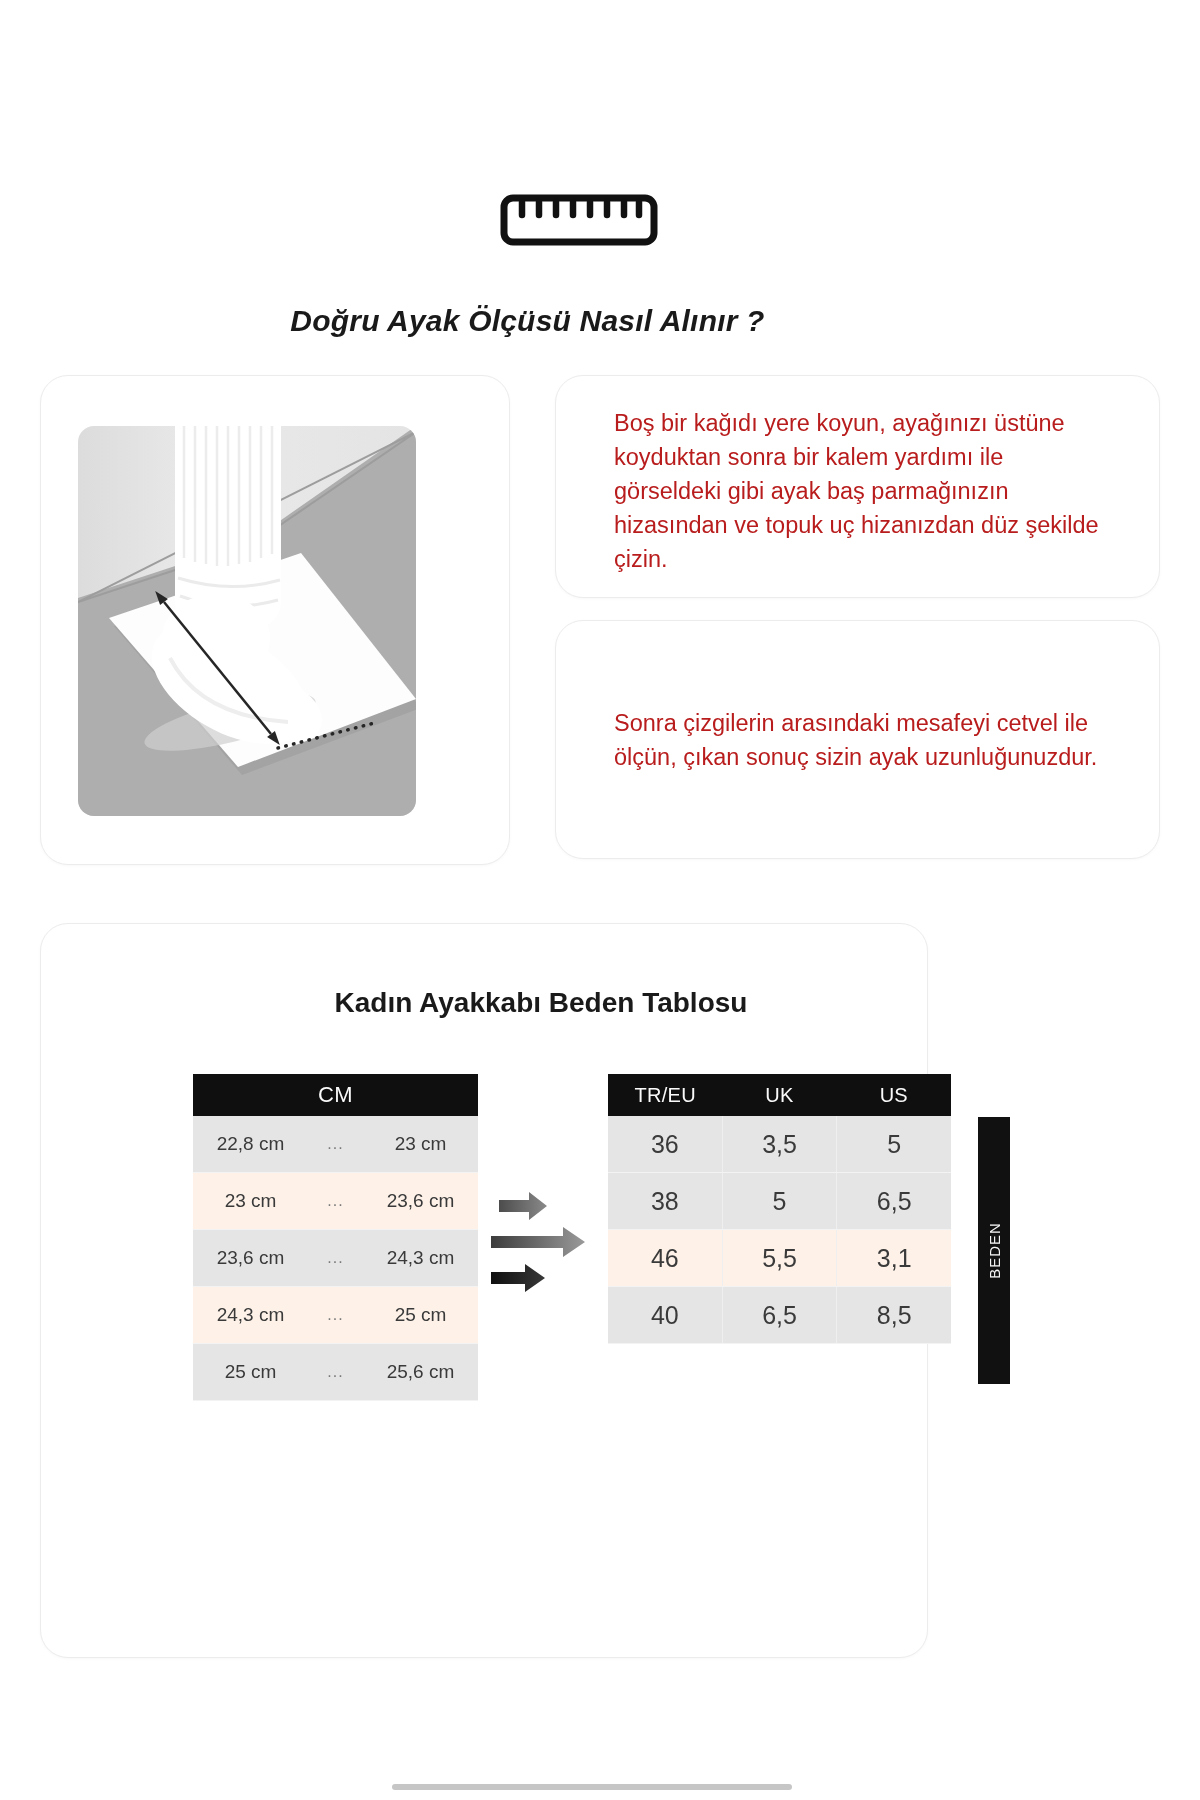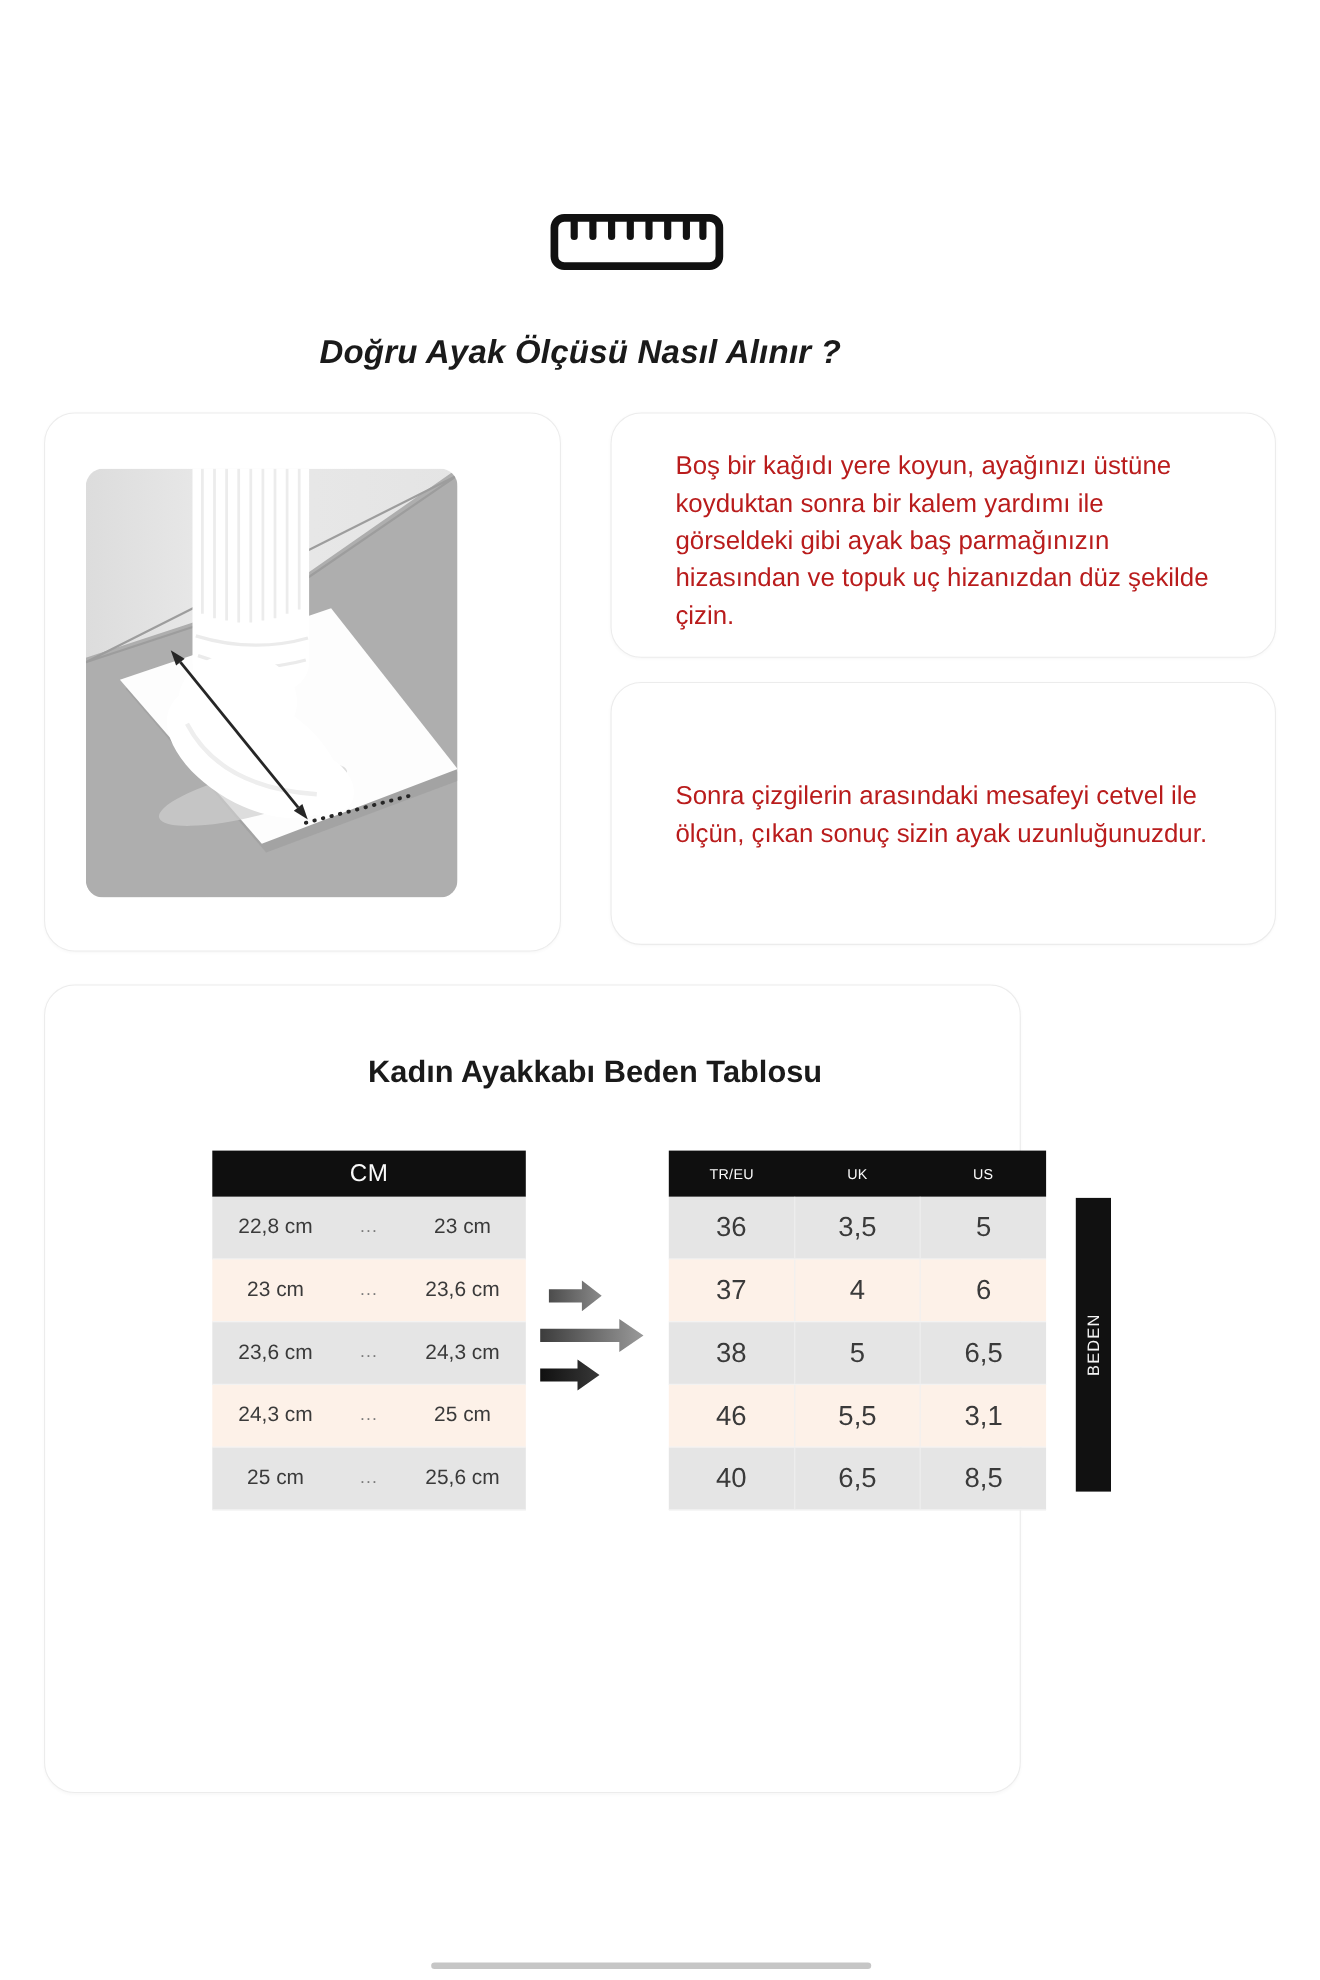--- a/index.html
+++ b/index.html
@@ -14,29 +14,29 @@
   
   .card{position:absolute;background:#fff;border:1.5px solid #ececec;border-radius:28px;
     box-shadow:0 1px 3px rgba(0,0,0,.03);box-sizing:border-box;}
   .photo-card{left:40px;top:375px;width:470px;height:490px;}
   .photo{position:absolute;left:37px;top:50px;width:338px;height:390px;border-radius:16px;overflow:hidden;}
   .step1-card{left:555px;top:375px;width:605px;height:223px;padding:30px 58px 0 58px;}
   .step2-card{left:555px;top:620px;width:605px;height:239px;padding:0 58px;display:flex;align-items:center;}
   .step-text{font-size:23.5px;line-height:34px;color:#b91c1c;margin:0;}
 
   
-  .size-card{left:40px;top:895px;width:888px;height:735px;}
+  .size-card{left:40px;top:923px;width:888px;height:735px;}
   .section-title{position:absolute;left:0;top:40px;width:1000px;text-align:center;
     font-size:28px;font-weight:700;color:#1a1a1a;}
 
   .cm-table{position:absolute;left:152px;top:150px;width:285px;}
   .size-table{position:absolute;left:567px;top:150px;width:343px;}
   .t-header{height:42px;background:#0f0f0f;color:#fafafa;display:flex;align-items:center;}
   .cm-table .t-header{justify-content:center;font-size:22px;letter-spacing:.5px;}
-  .size-table .t-header .hcell{flex:1;text-align:center;font-size:13px;letter-spacing:.3px;}
+  .size-table .t-header .hcell{flex:1;text-align:center;font-size:20px;letter-spacing:.3px;}
   .t-row{height:56px;display:flex;align-items:center;border-bottom:1px solid #f3f3f3;background:#e5e5e5;}
   .t-row.alt{background:#fdf1e8;}
   .cm-table .cell-from,.cm-table .cell-to{width:115px;text-align:center;font-size:19px;color:#3a3a3a;}
   .cm-table .cell-sep{width:55px;text-align:center;font-size:16px;color:#7a7a7a;letter-spacing:1px;}
   .size-table .cell{flex:1;align-self:stretch;display:flex;align-items:center;justify-content:center;
     font-size:25px;color:#3a3a3a;border-right:1px solid #efefef;}
   .size-table .cell:last-child{border-right:none;}
 
   .arrows{position:absolute;left:450px;top:262px;width:100px;height:112px;}
 
@@ -182,25 +182,20 @@
       <div class="t-header">
         <div class="hcell">TR/EU</div>
         <div class="hcell">UK</div>
         <div class="hcell">US</div>
       </div>
       <div class="t-row">
         <div class="cell">36</div>
         <div class="cell">3,5</div>
         <div class="cell">5</div>
       </div>
-      <div class="t-row alt">
-        <div class="cell">37</div>
-        <div class="cell">4</div>
-        <div class="cell">6</div>
-      </div>
       <div class="t-row">
         <div class="cell">38</div>
         <div class="cell">5</div>
         <div class="cell">6,5</div>
       </div>
       <div class="t-row alt">
         <div class="cell">46</div>
         <div class="cell">5,5</div>
         <div class="cell">3,1</div>
       </div>

